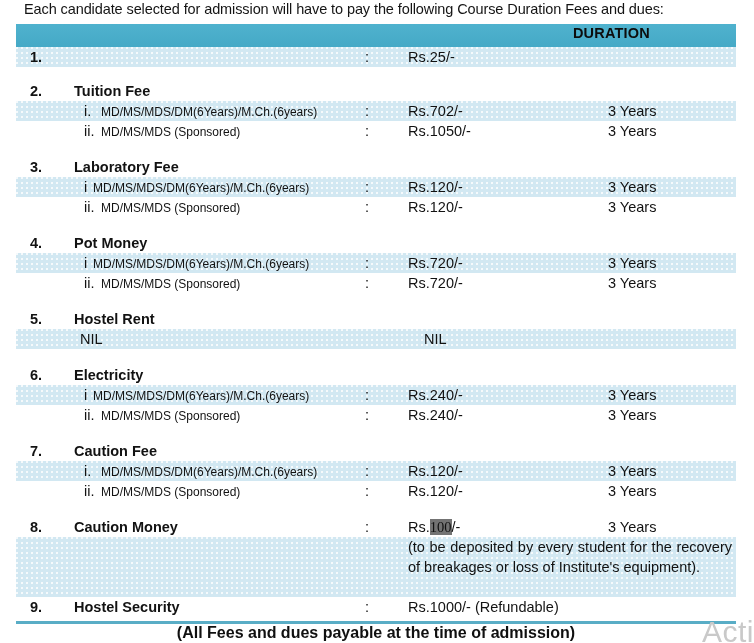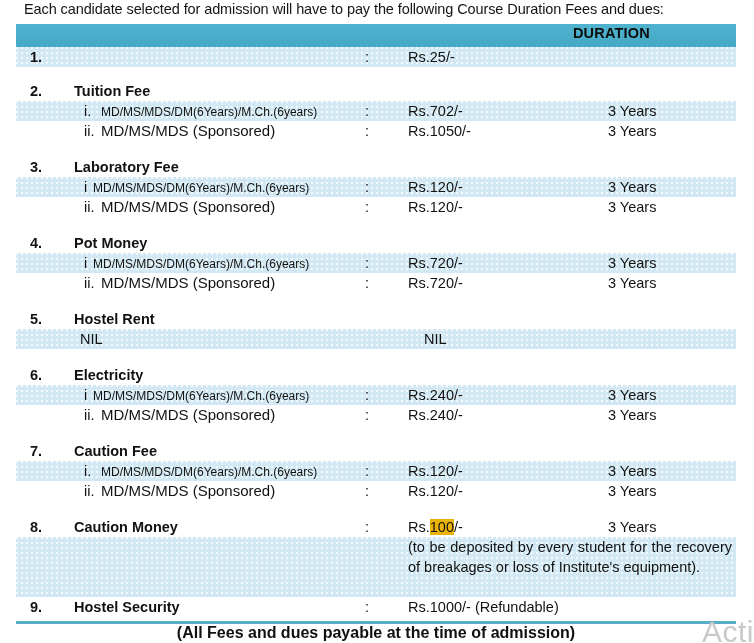--- a/index.html
+++ b/index.html
@@ -92,21 +92,21 @@
     position: absolute;
     left: 68px;
     font-weight: normal;
   }
   .c-sub .rn {
     display: inline-block;
     min-width: 17px;
   }
   .c-sub .rn.tight { min-width: 9px; }
   .c-sub .txt-small { font-size: 12px; }
-  .c-sub .txt-norm  { font-size: 15px; }
+  .c-sub .txt-norm  { font-size: 12px; }
   .c-colon {
     position: absolute;
     left: 349px;
   }
   .c-amt {
     position: absolute;
     left: 392px;
     text-align: center;
   }
   .c-dur {
@@ -139,21 +139,22 @@
     font-size: 14.5px;
     line-height: 20px;
     text-align: justify;
     text-align-last: left;
     white-space: normal;
     color: #121212;
   }
 
   
   .sel {
-    background: #eab308;
+    background: #737373;
+    font-family: Liberation Serif, serif;
   }
 
   
   .rule-teal {
     position: absolute;
     left: 16px;
     width: 720px;
     height: 3px;
     background: #59adc6;
   }

